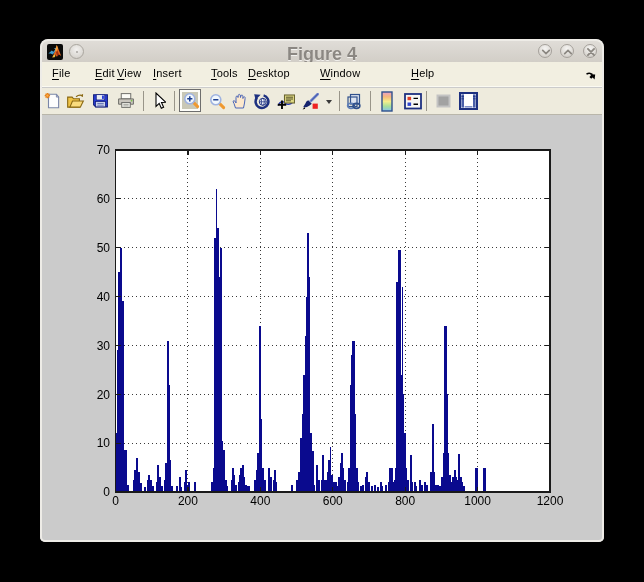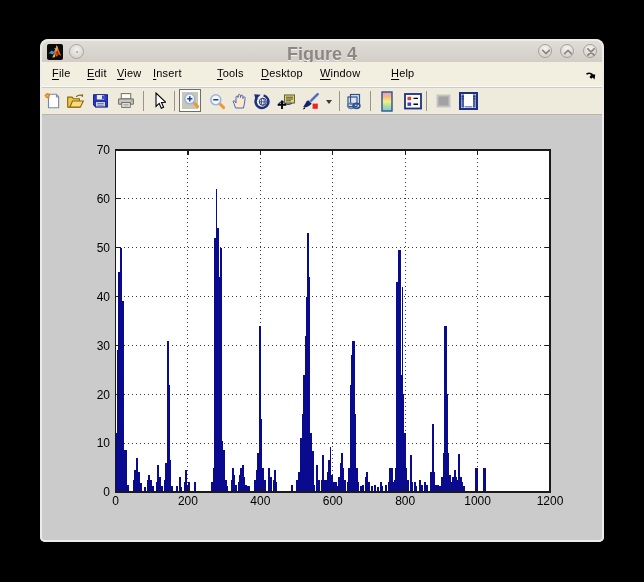--- a/index.html
+++ b/index.html
@@ -47,27 +47,27 @@
         </svg>
       </div>
   <div class="wbtn" style="left:542px">
         <svg width="12" height="12" viewBox="0 0 12 12">
           <path d="M2.9 2.9 L9.1 9.1 M9.1 2.9 L2.9 9.1" fill="none" stroke="#8b8781" stroke-width="1.8" stroke-linecap="round"></path>
         </svg>
       </div>
  </div>
  <div id="menubar">
   <span class="mi" style="left:11px"><u>F</u>ile</span>
-  <span class="mi" style="left:46px"><u>E</u>dit</span>
+  <span class="mi" style="left:54px"><u>E</u>dit</span>
   <span class="mi" style="left:76px"><u>V</u>iew</span>
   <span class="mi" style="left:112px"><u>I</u>nsert</span>
-  <span class="mi" style="left:176px"><u>T</u>ools</span>
-  <span class="mi" style="left:220px"><u>D</u>esktop</span>
+  <span class="mi" style="left:170px"><u>T</u>ools</span>
+  <span class="mi" style="left:207px"><u>D</u>esktop</span>
   <span class="mi" style="left:279px"><u>W</u>indow</span>
-  <span class="mi" style="left:350px"><u>H</u>elp</span>
+  <span class="mi" style="left:370px"><u>H</u>elp</span>
   <svg id="mnarrow" width="10" height="9" viewBox="0 0 10 9">
         <path d="M0.5 3.2 Q3.5 1.2 6.5 3.6" fill="none" stroke="#000" stroke-width="1.6"></path>
         <polygon points="4.2,3.2 9.2,3.4 8.6,8.4 6.6,6.4 5.2,7.8 3.4,6.0 4.9,4.6" fill="#000"></polygon>
       </svg>
  </div>
  <div id="toolbar">
   <div class="sep" style="left:102px"></div>
 <div class="sep" style="left:133px"></div>
 <div class="sep" style="left:298px"></div>
 <div class="sep" style="left:329px"></div>

